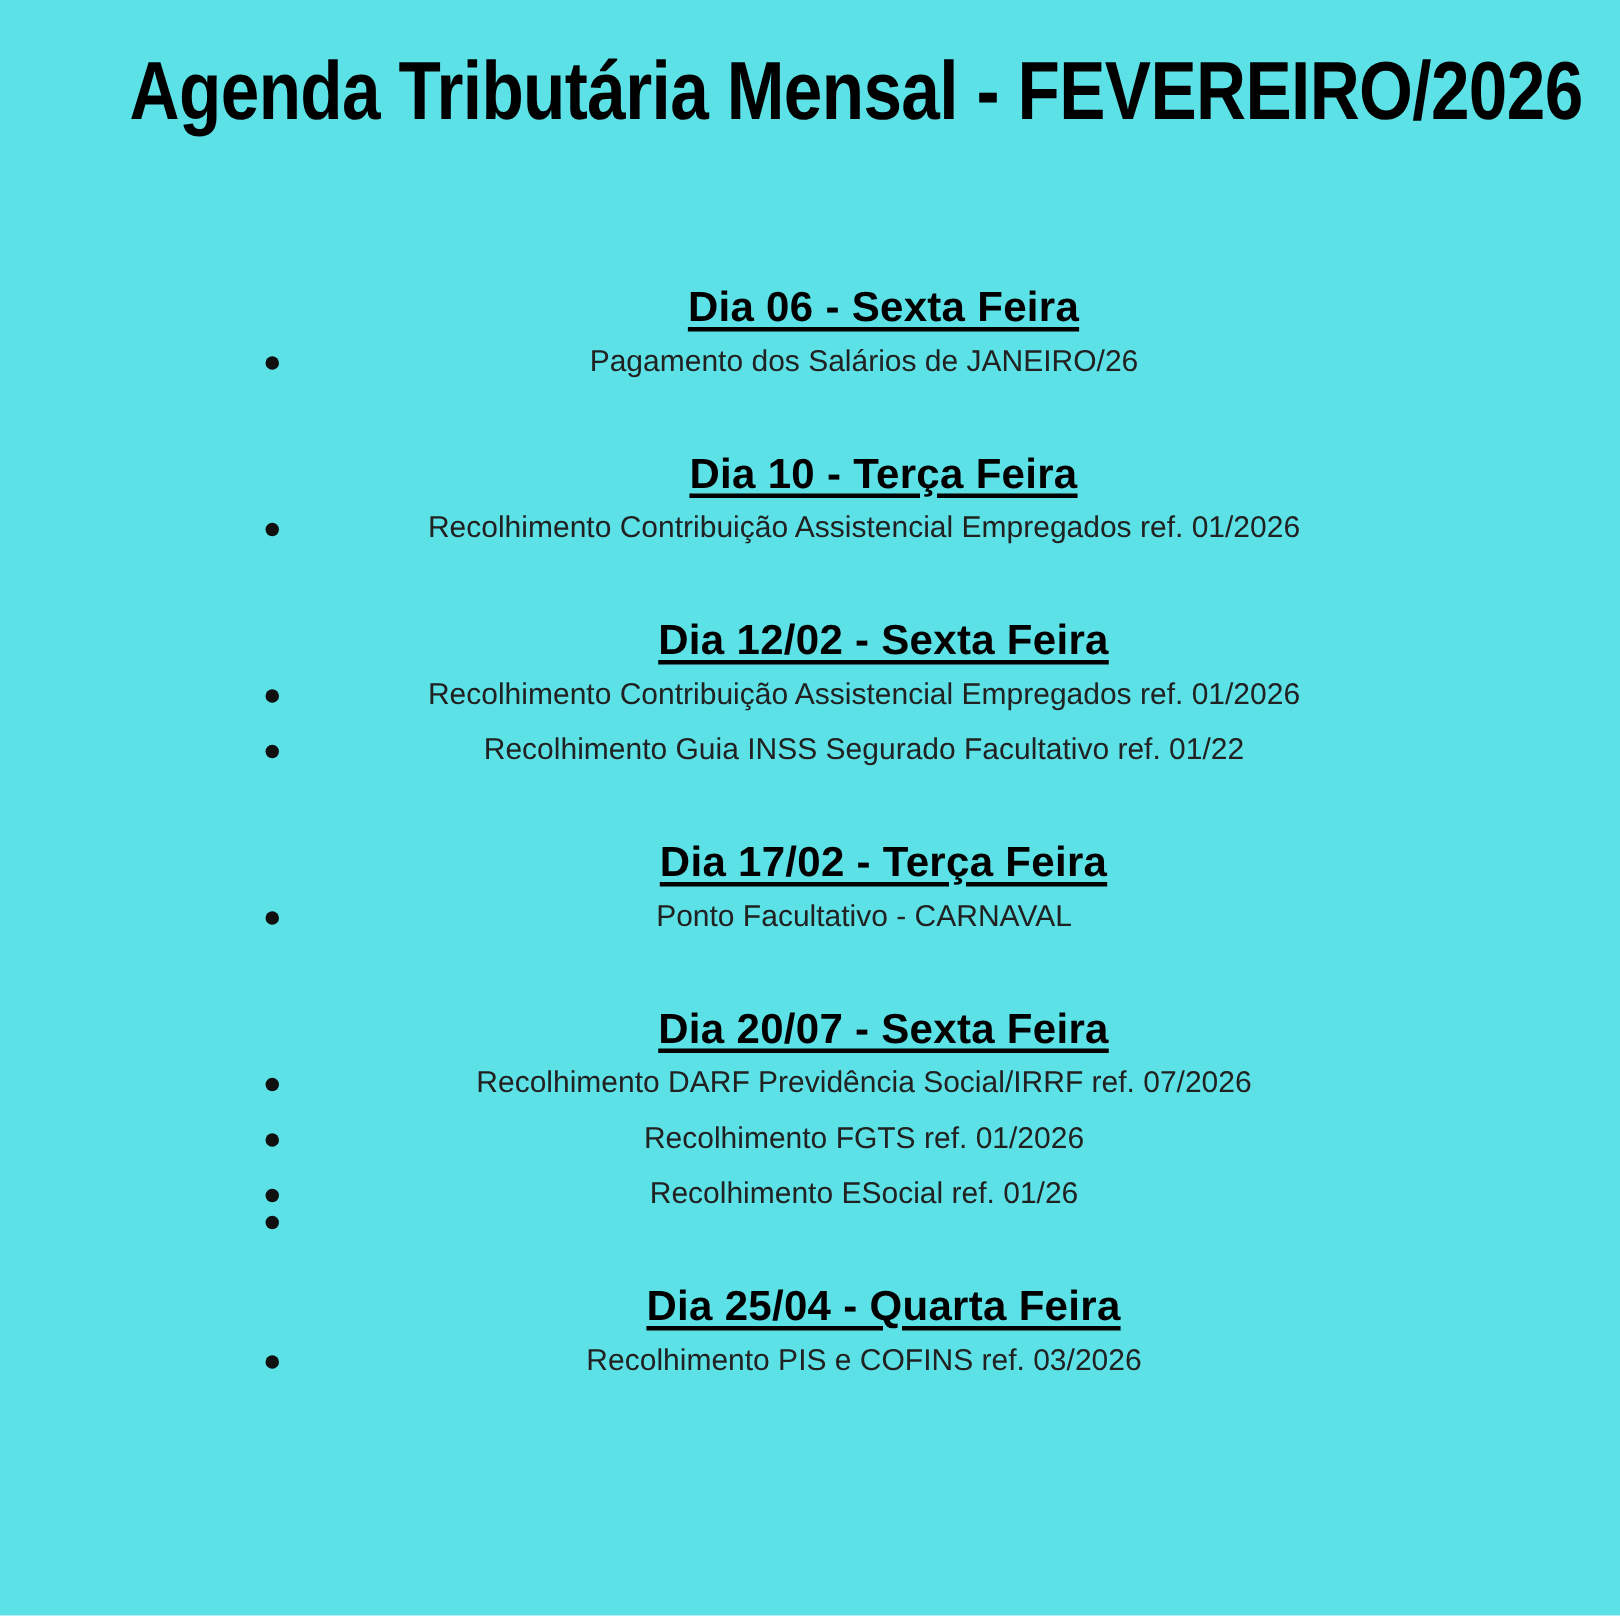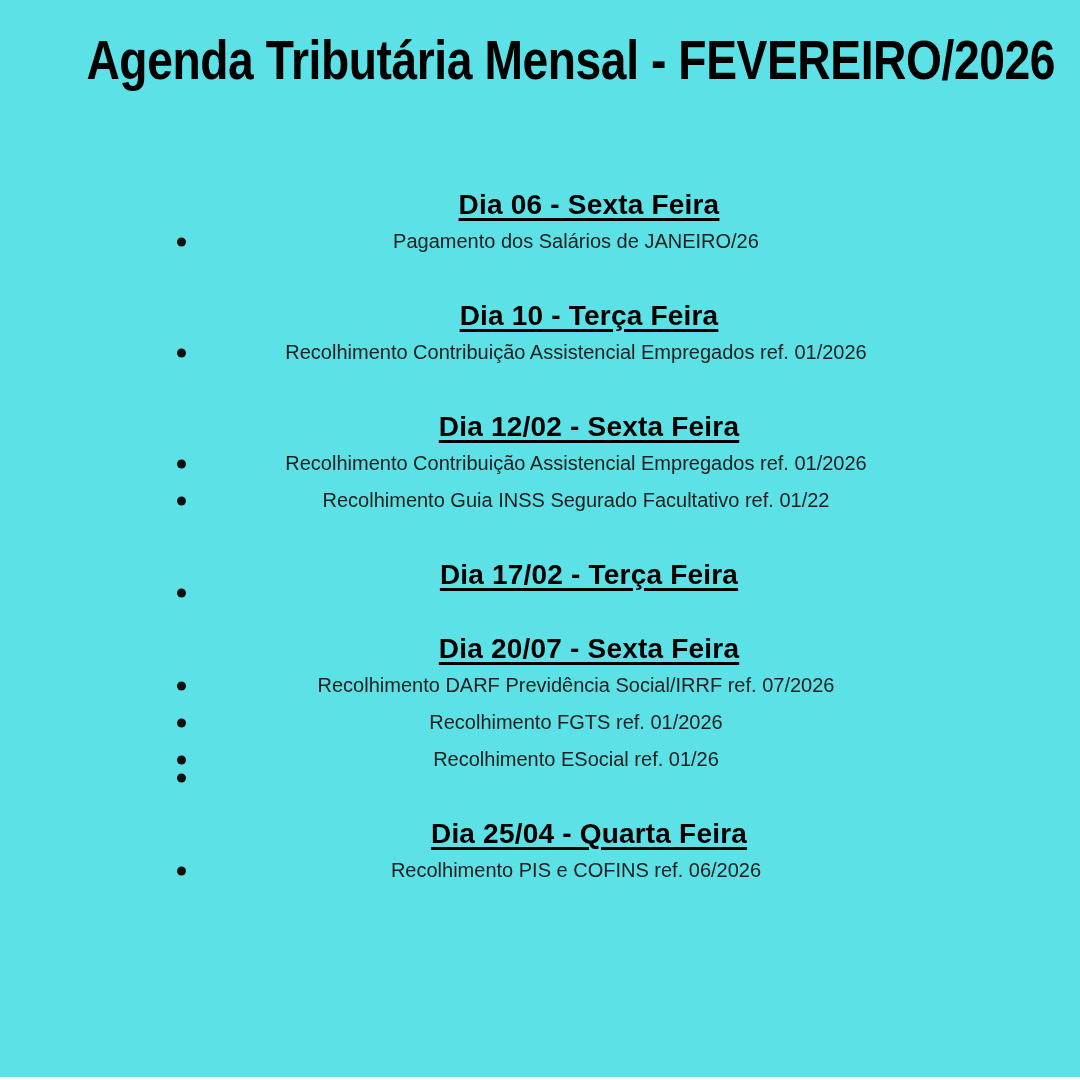--- a/index.html
+++ b/index.html
@@ -116,20 +116,21 @@
     <span class="bullet"></span>
     <span class="item-text">Recolhimento Guia INSS Segurado Facultativo ref. 01/22</span>
   </div>
 </section>
 
   <section class="section">
     <h2 class="section-heading">Dia 17/02 - Terça Feira</h2>
 
   <div class="item">
     <span class="bullet"></span>
+    <span class="item-text">Ponto Facultativo - CARNAVAL</span>
   </div>
 </section>
 
   <section class="section">
     <h2 class="section-heading">Dia 20/07 - Sexta Feira</h2>
 
   <div class="item">
     <span class="bullet"></span>
     <span class="item-text">Recolhimento DARF Previdência Social/IRRF ref. 07/2026</span>
   </div>
@@ -147,18 +148,18 @@
   <div class="item">
     <span class="bullet"></span>
   </div>
 </section>
 
   <section class="section">
     <h2 class="section-heading">Dia 25/04 - Quarta Feira</h2>
 
   <div class="item">
     <span class="bullet"></span>
-    <span class="item-text">Recolhimento PIS e COFINS ref. 06/2026</span>
+    <span class="item-text">Recolhimento PIS e COFINS ref. 03/2026</span>
   </div>
 </section>
 </div>
   <div class="bottom-strip"></div>
 </div>
 
 </body></html>

